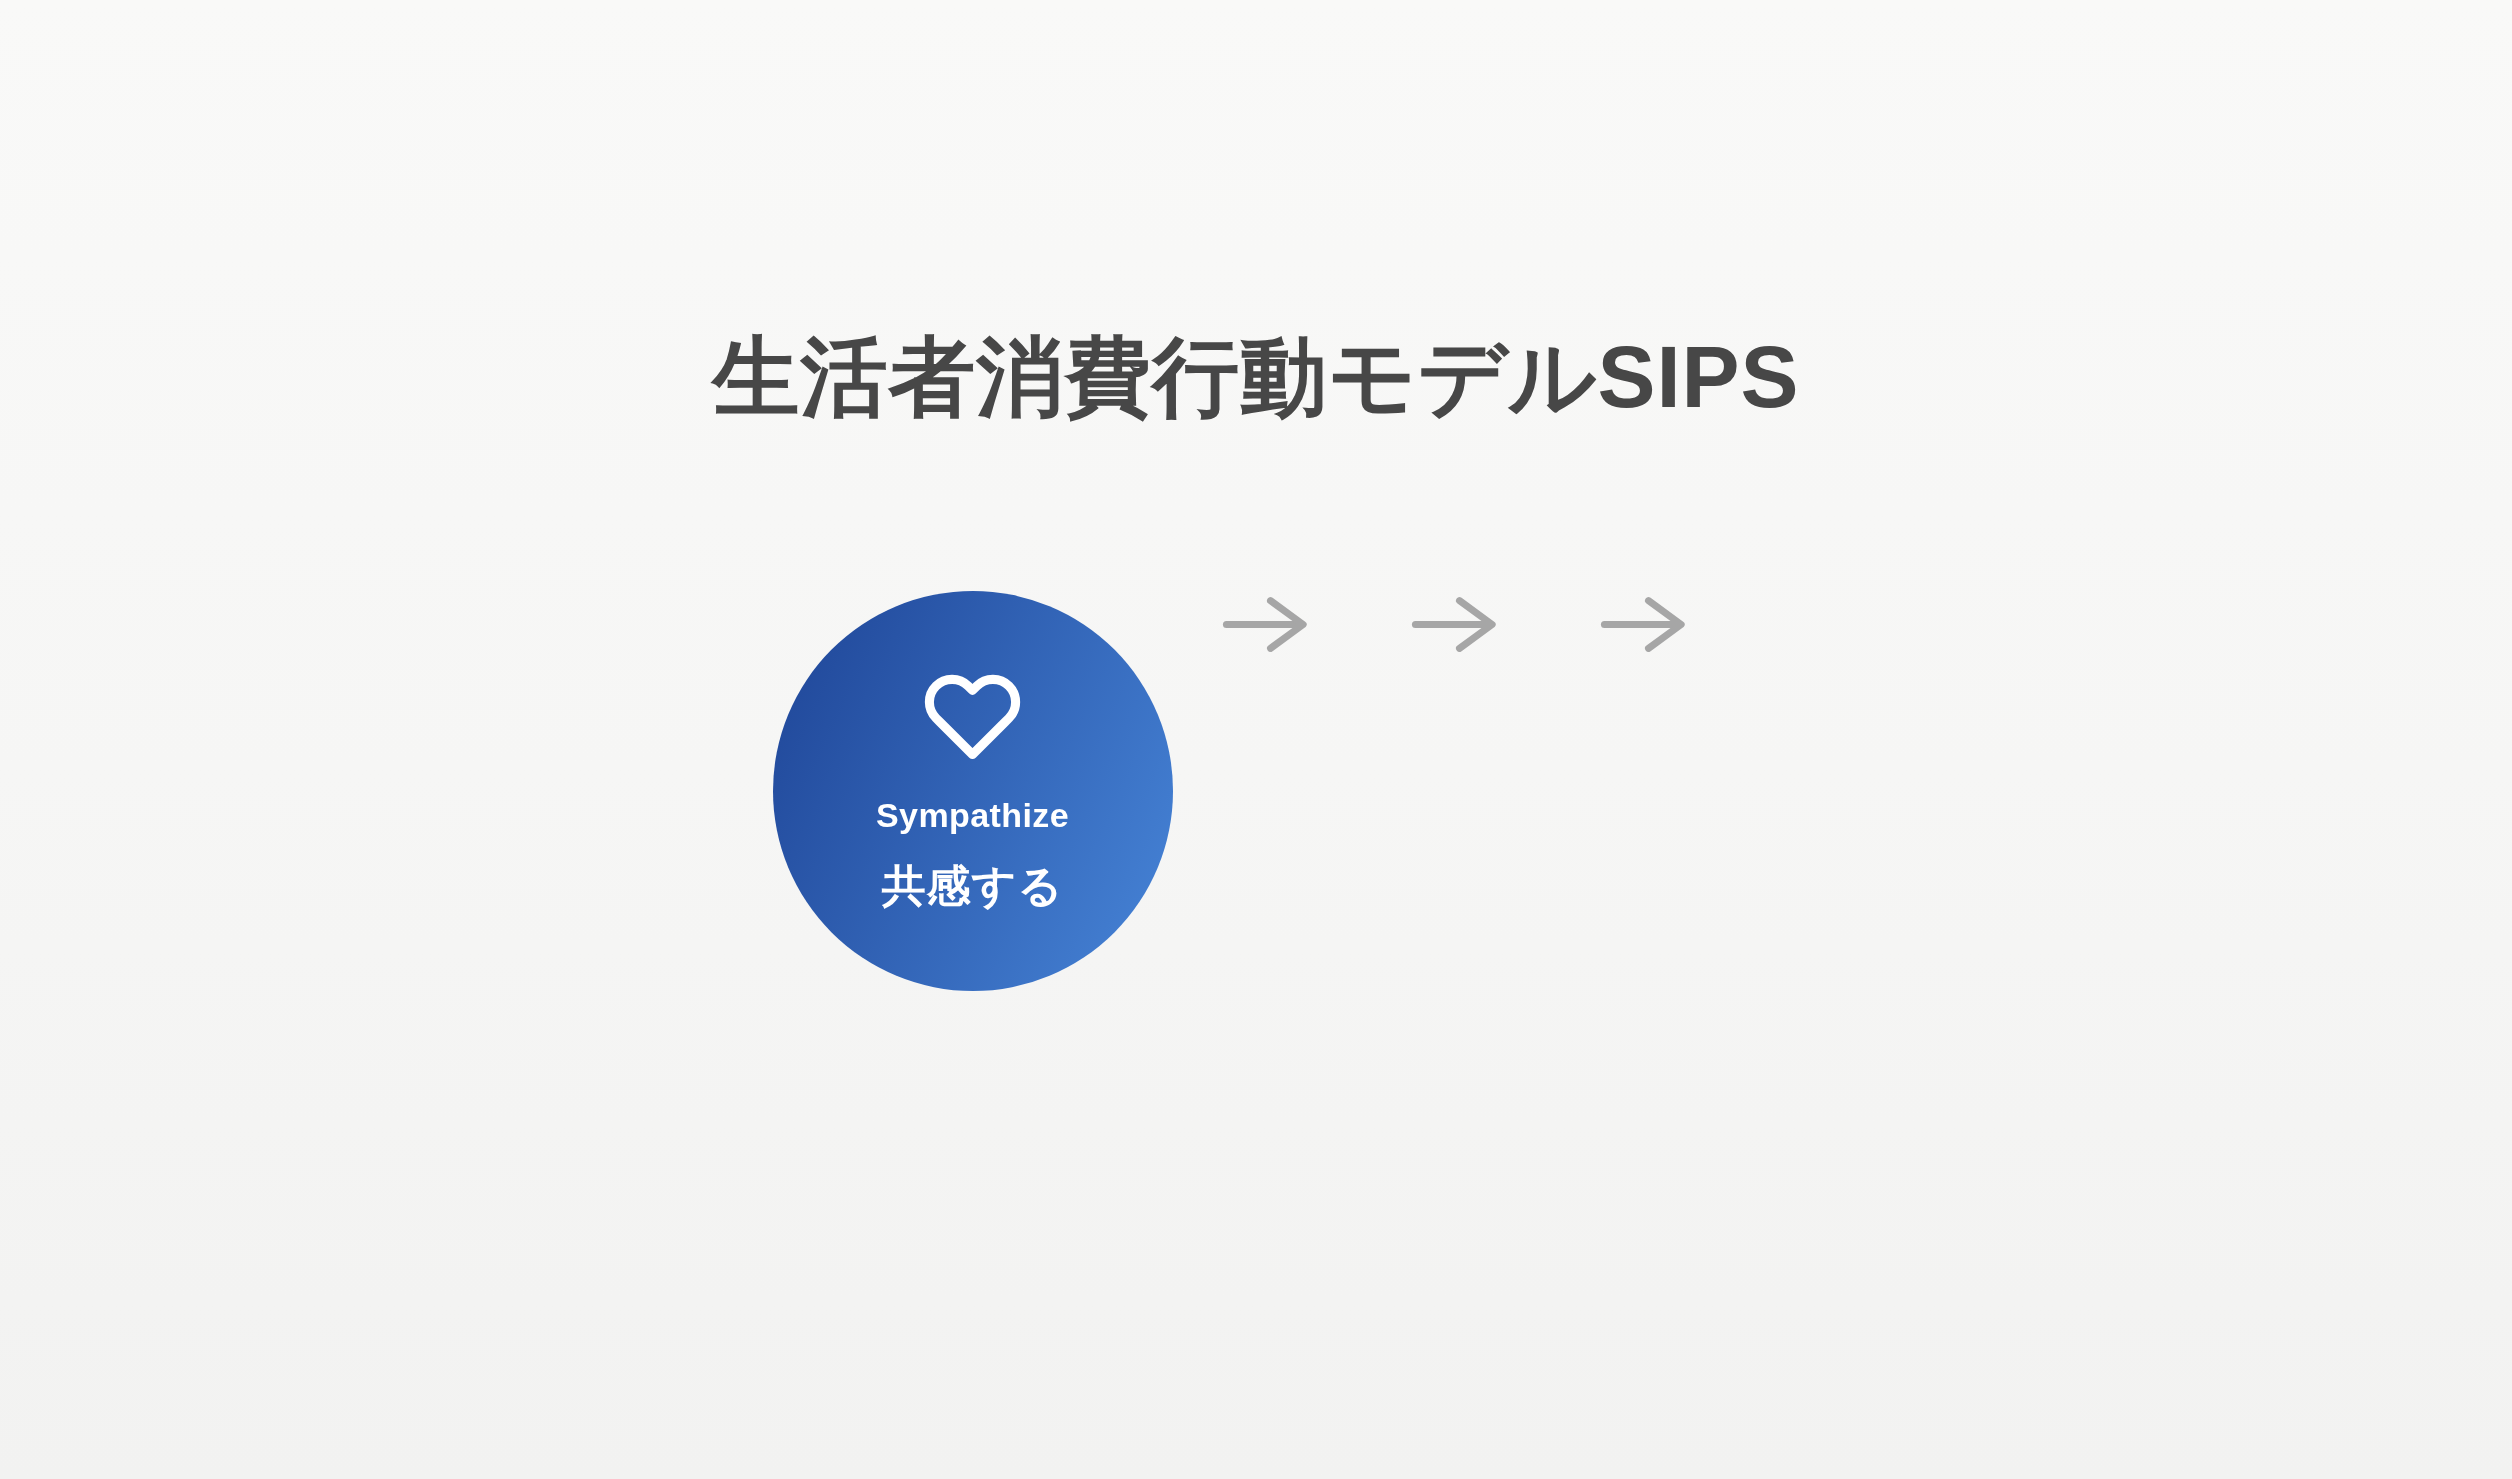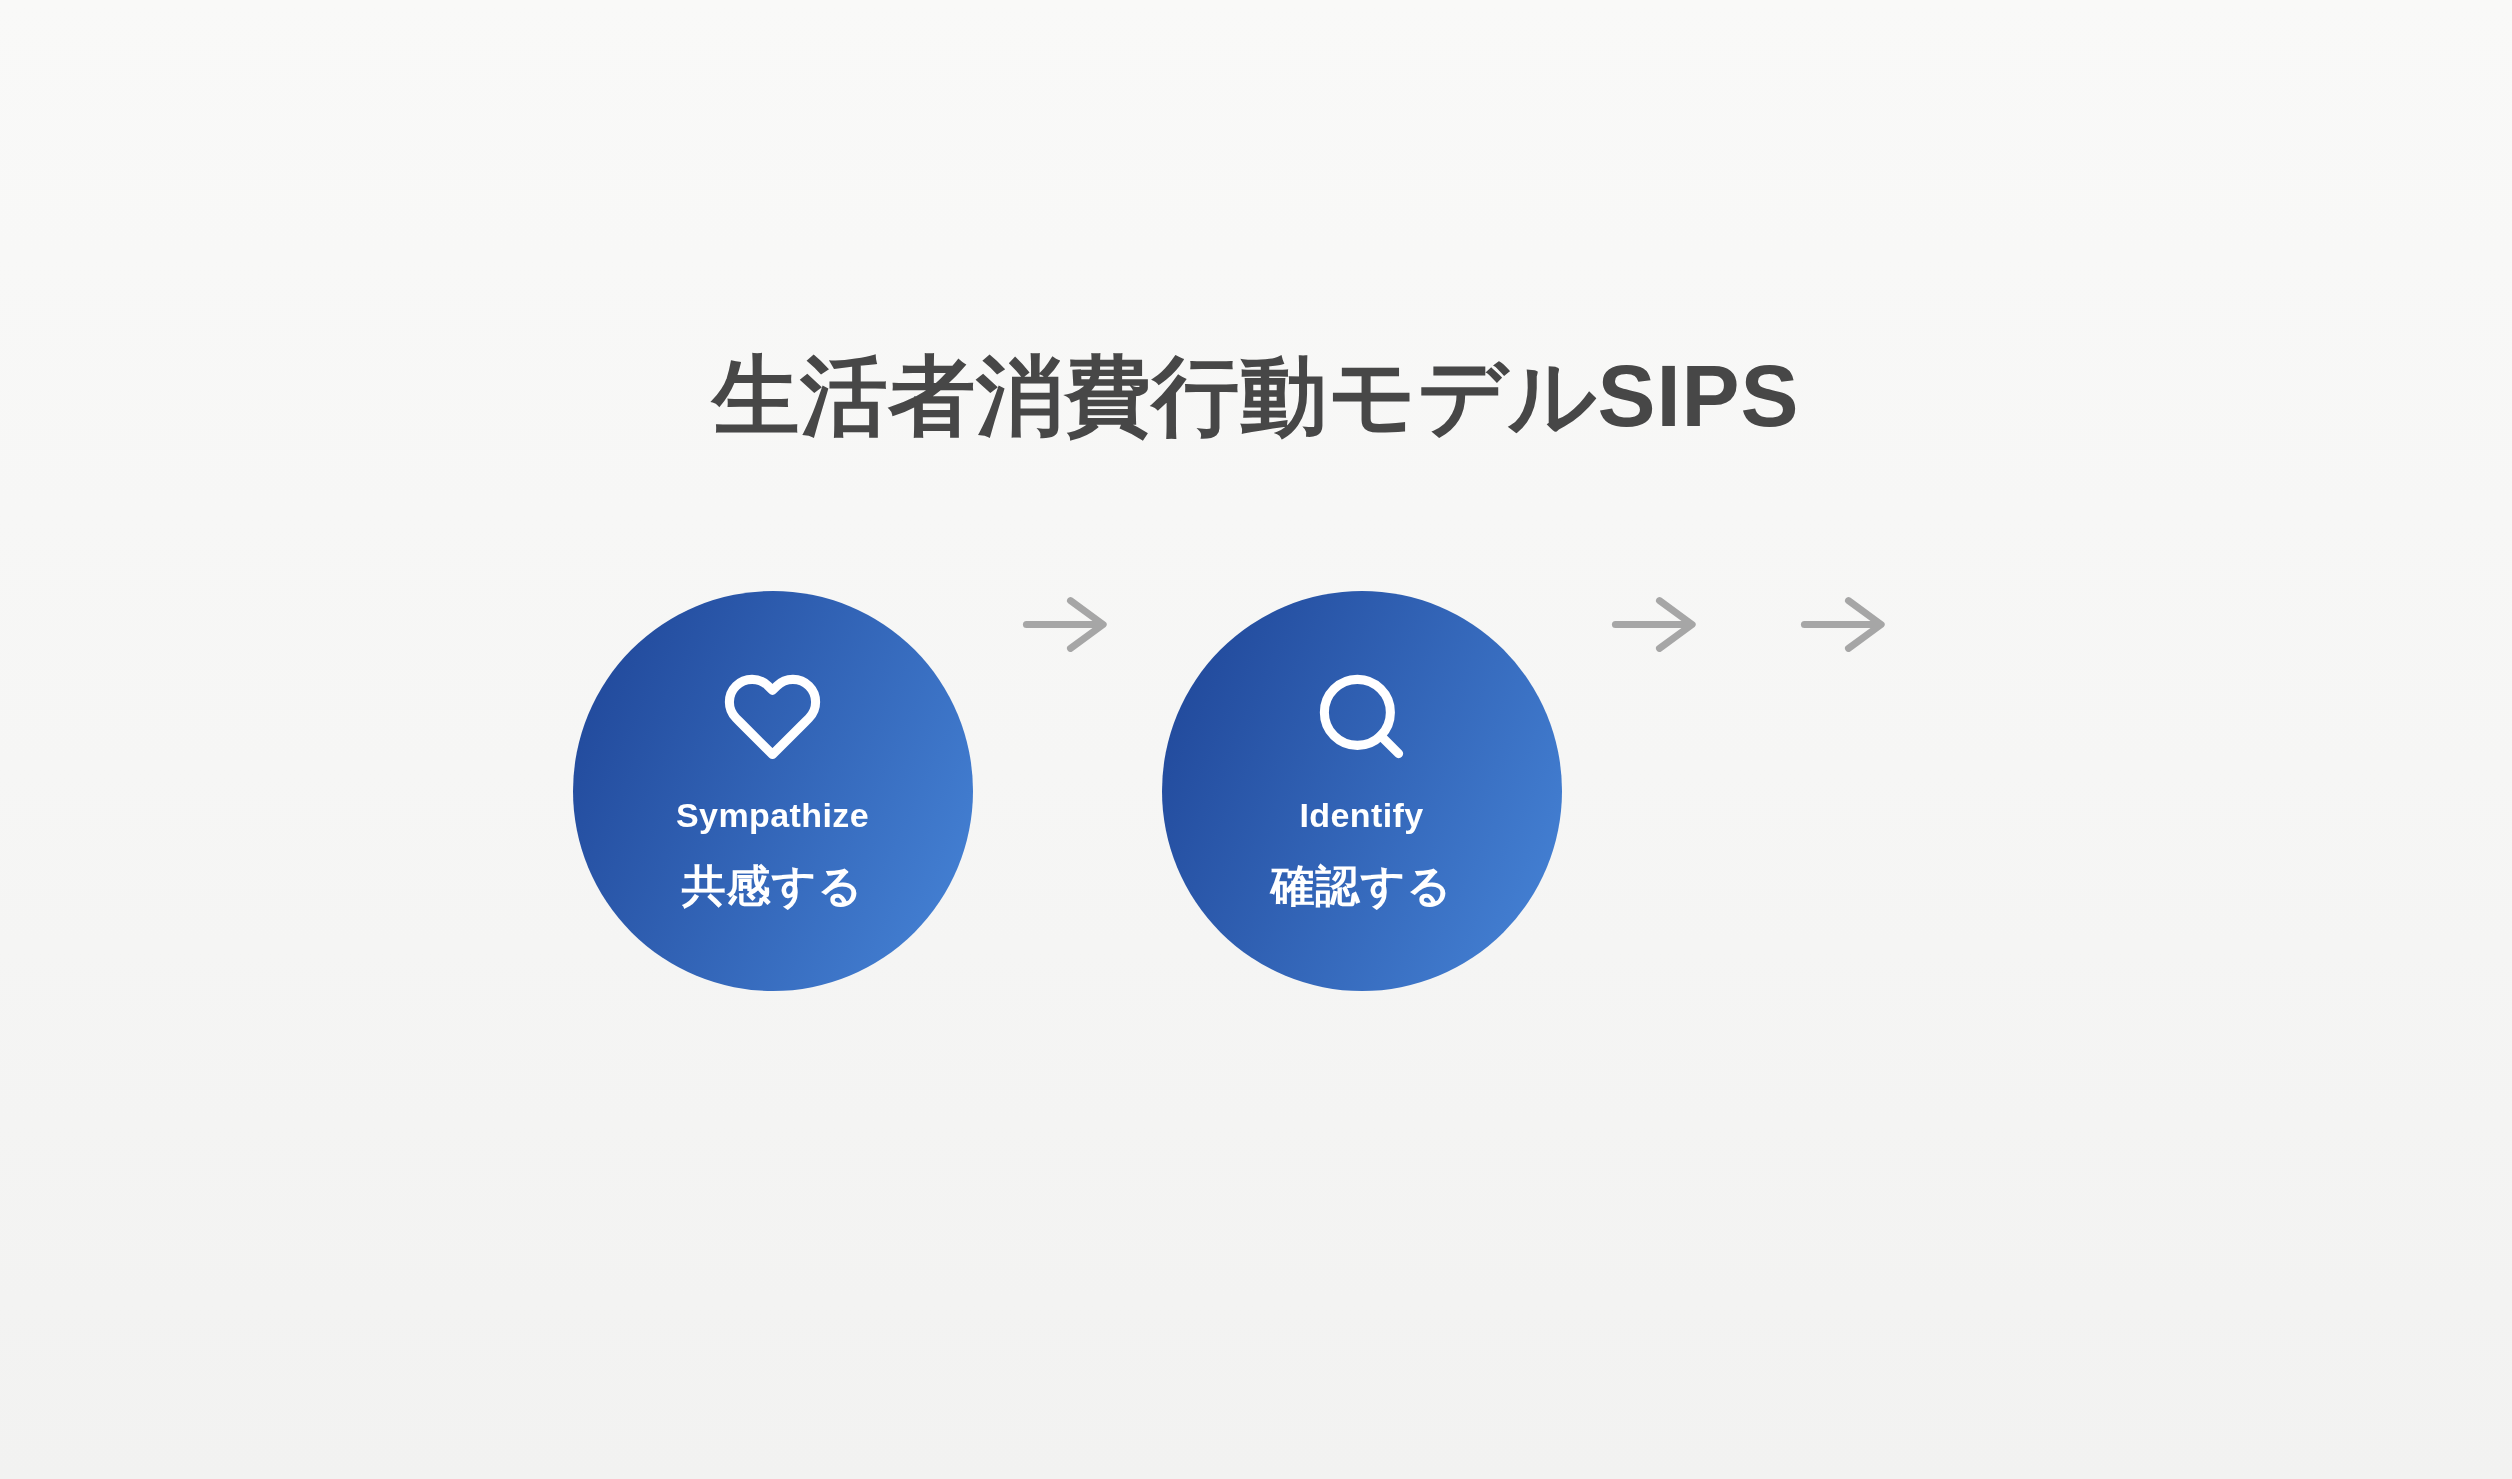--- a/index.html
+++ b/index.html
@@ -13,21 +13,21 @@
   }
   .canvas {
     position: relative;
     width: 2512px;
     height: 1479px;
     background: linear-gradient(180deg, #f9f9f8 0%, #f6f6f5 52%, #f2f2f1 100%);
     overflow: hidden;
   }
   .title {
     position: absolute;
-    top: 347px;
+    top: 328px;
     left: 0;
     width: 100%;
     margin: 0;
     text-align: center;
     font-size: 87px;
     line-height: 1.12;
     font-weight: 800;
     color: #474747;
     letter-spacing: 0.9px;
   }
@@ -107,30 +107,20 @@
       <div class="label-ja">共感する</div>
     </div>
 
     <div class="arrow">
       <svg viewBox="0 0 106 76" fill="none" stroke="#a6a6a6" stroke-width="8" stroke-linecap="round" stroke-linejoin="round">
         <line x1="7" y1="38" x2="92" y2="38"></line>
         <polyline points="57,11 94,38 57,65"></polyline>
       </svg>
     </div>
 
-    <div class="step">
-      <span class="icon">
-        <svg viewBox="0 0 24 24" fill="none" stroke="#ffffff" stroke-width="2.2" stroke-linecap="round" stroke-linejoin="round">
-          <circle cx="11" cy="11" r="8"></circle>
-          <line x1="21" y1="21" x2="16.65" y2="16.65"></line>
-        </svg>
-      </span>
-      <div class="label-en">Identify</div>
-      <div class="label-ja">確認する</div>
-    </div>
 
     <div class="arrow">
       <svg viewBox="0 0 106 76" fill="none" stroke="#a6a6a6" stroke-width="8" stroke-linecap="round" stroke-linejoin="round">
         <line x1="7" y1="38" x2="92" y2="38"></line>
         <polyline points="57,11 94,38 57,65"></polyline>
       </svg>
     </div>
 
 
     <div class="arrow">

